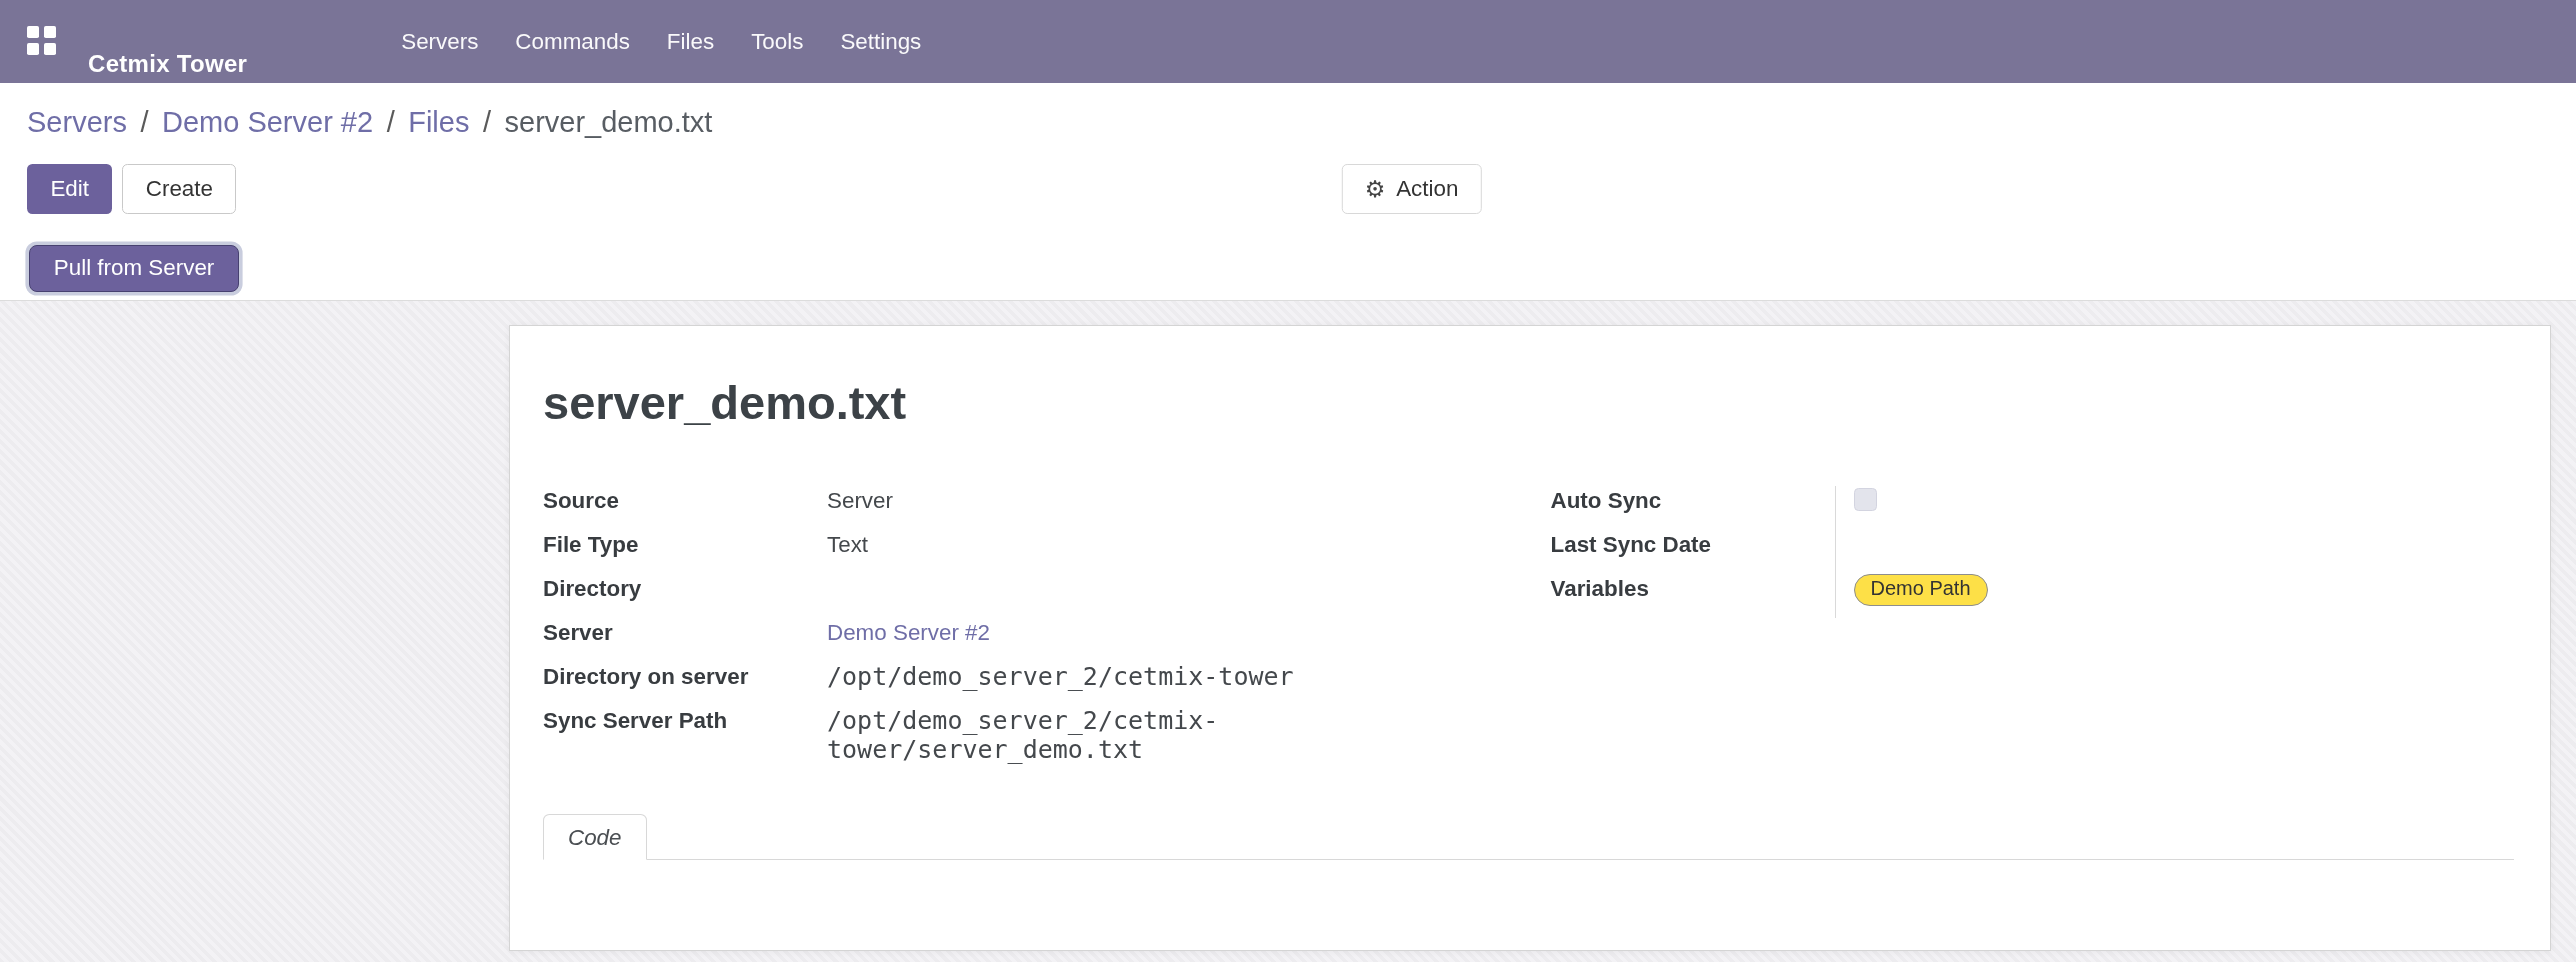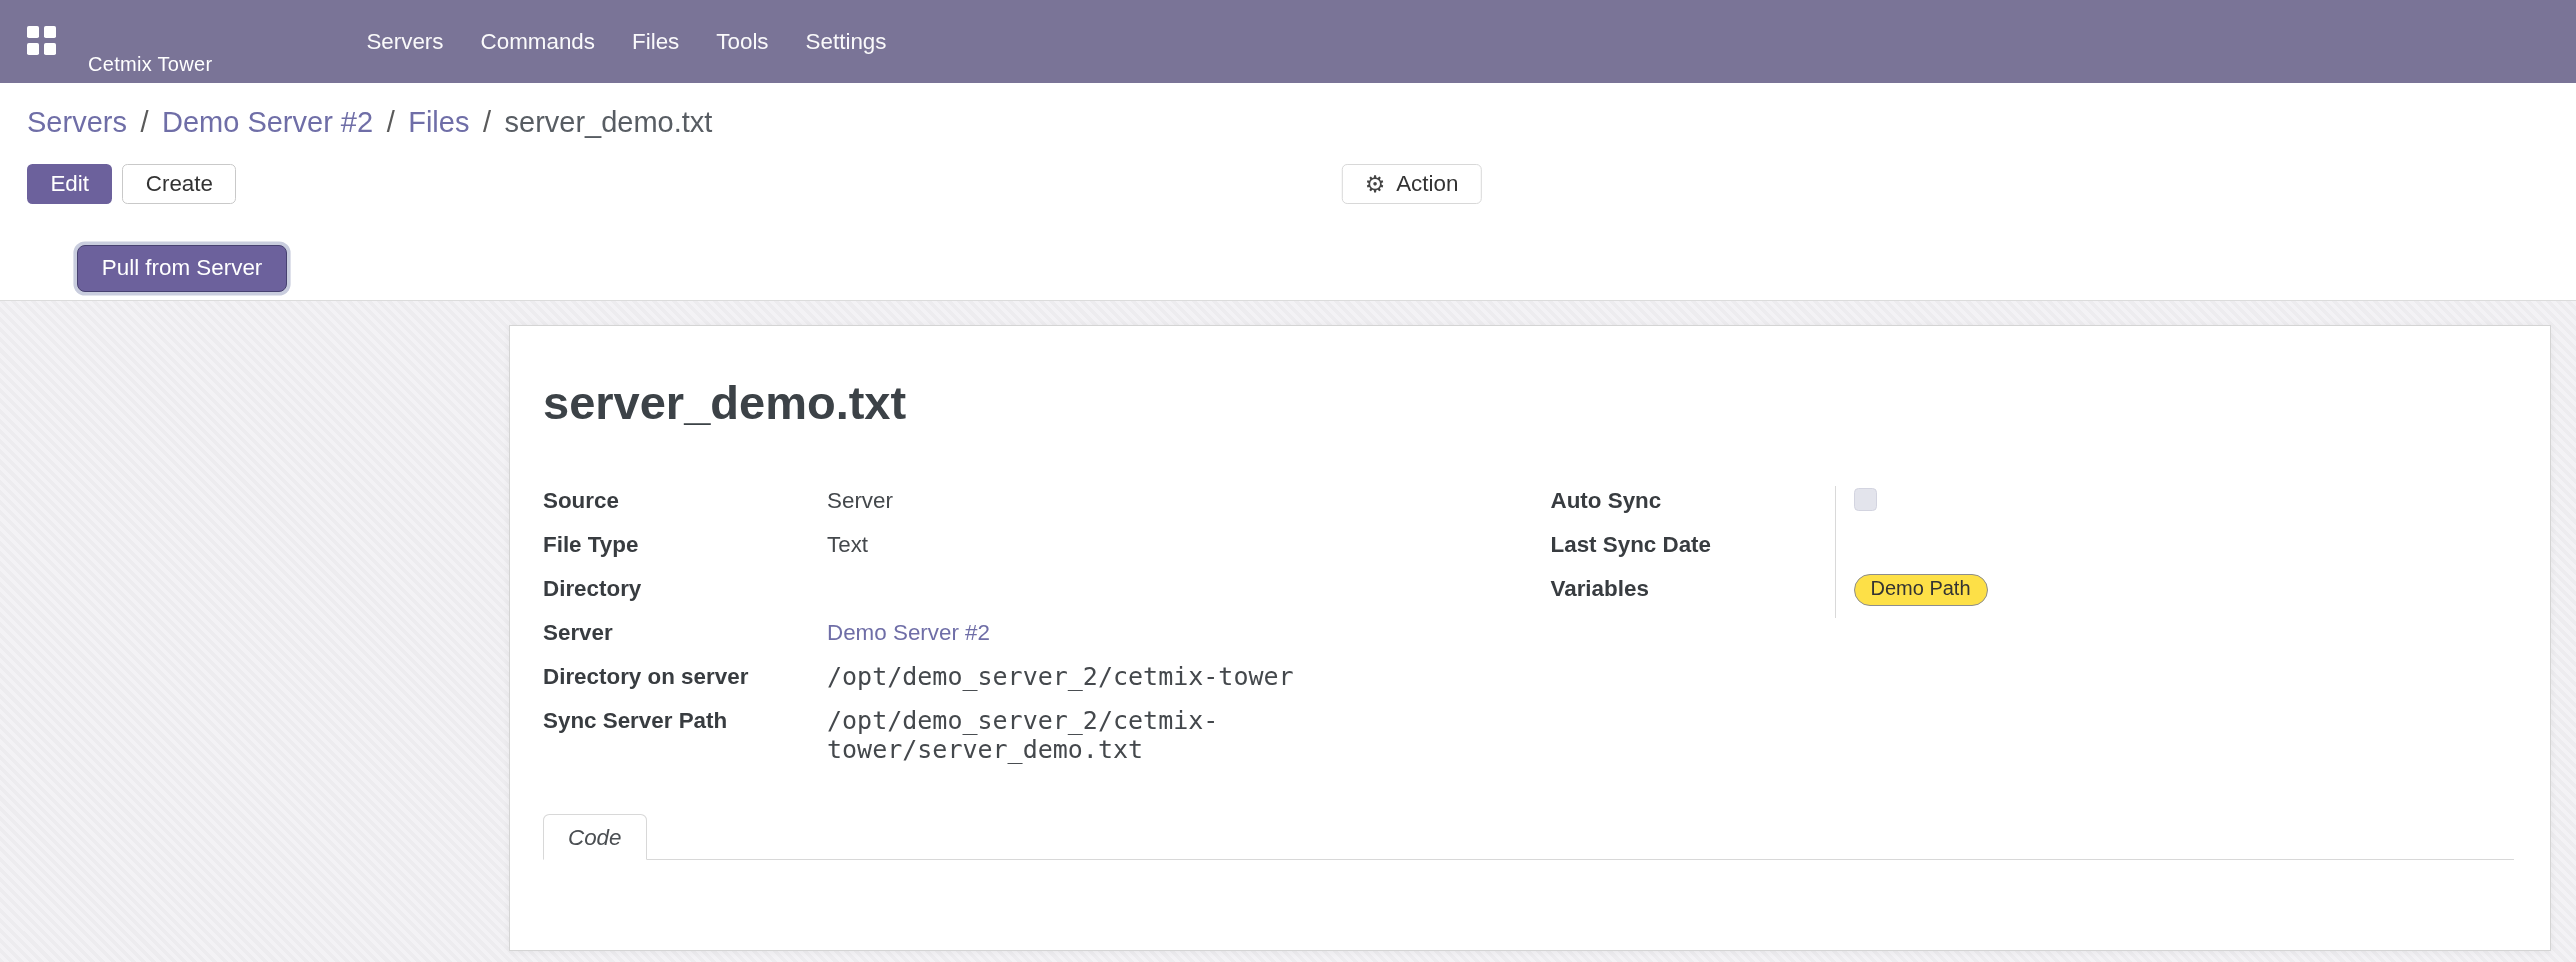--- a/index.html
+++ b/index.html
@@ -24,22 +24,22 @@
     display:grid;
     grid-template-columns:11.7px 11.7px;
     grid-template-rows:11.7px 11.7px;
     gap:5.4px;
     margin-right:30.5px;
     cursor:pointer;
   }
   .apps-btn span { background:#fff; border-radius:1.8px; }
   .brand {
     color:#fff;
-    font-size:20px;
-    font-weight:400;
+    font-size:24px;
+    font-weight:700;
     letter-spacing:0.3px;
     margin-right:154px;
     cursor:pointer;
     white-space:nowrap;
     margin-top:45px;
   }
   .nav-menu { display:flex; gap:37px; }
   .nav-item {
     color:rgba(255,255,255,0.96);
     font-size:22.4px;
@@ -58,21 +58,21 @@
   }
   .bc-link { color:#6f6ea7; cursor:pointer; }
   .bc-sep  { color:#5a5a5a; }
   .bc-current { color:#585d63; }
 
   .btn-row { position:relative; margin-top:20px; height:50px; }
   .btn {
     display:inline-flex;
     align-items:center;
     justify-content:center;
-    height:40px;
+    height:50px;
     padding:0 22.4px;
     font-size:22.4px;
     border-radius:5.4px;
     border:0.9px solid transparent;
     cursor:pointer;
     vertical-align:top;
   }
   .btn-primary { background:#6c619c; color:#fff; }
   .btn-secondary { background:#fff; border-color:#c9c9c9; color:#333; margin-left:6px; }
   .btn-action {
@@ -80,21 +80,21 @@
     top:0;
     left:54.9%;
     transform:translateX(-50%);
     background:#fff;
     border-color:#d8d8d8;
     color:#333;
     gap:10.8px;
   }
   .gear { font-family:"DejaVu Sans", sans-serif; font-size:23px; color:#444; }
 
-  .pull-row { margin-top:30.5px; height:47px;margin-left:48px; }
+  .pull-row { margin-top:30.5px; height:47px; }
   .btn-pull {
     display:inline-flex;
     align-items:center;
     height:47px;
     padding:0 24px;
     font-size:22.4px;
     color:#fff;
     background:#6c619c;
     border:0.9px solid #474170;
     border-radius:8px;

